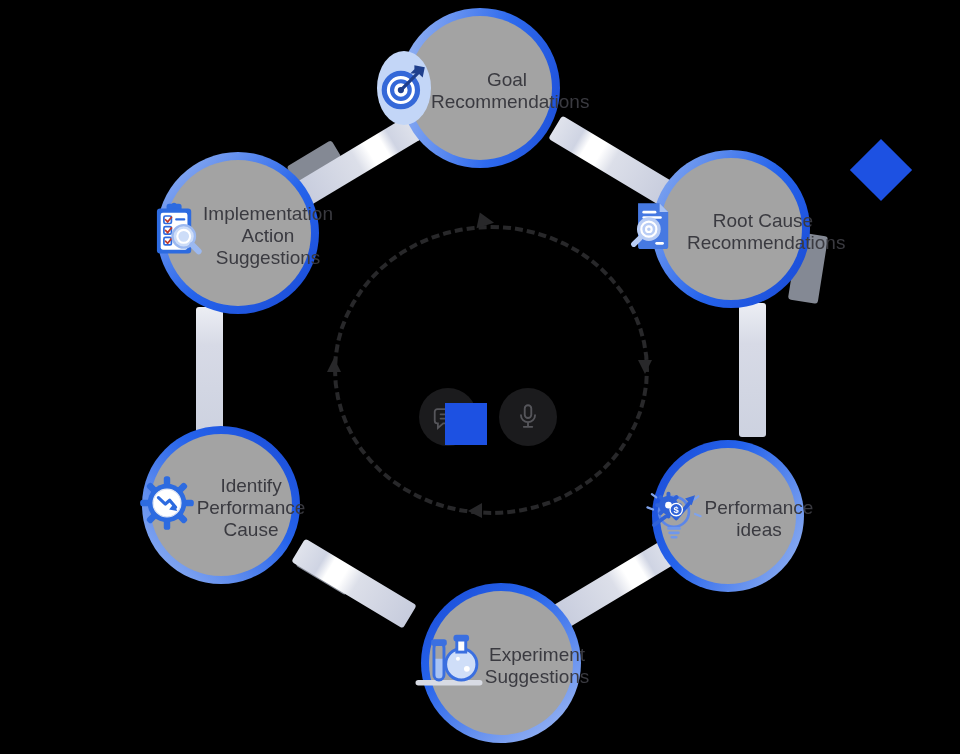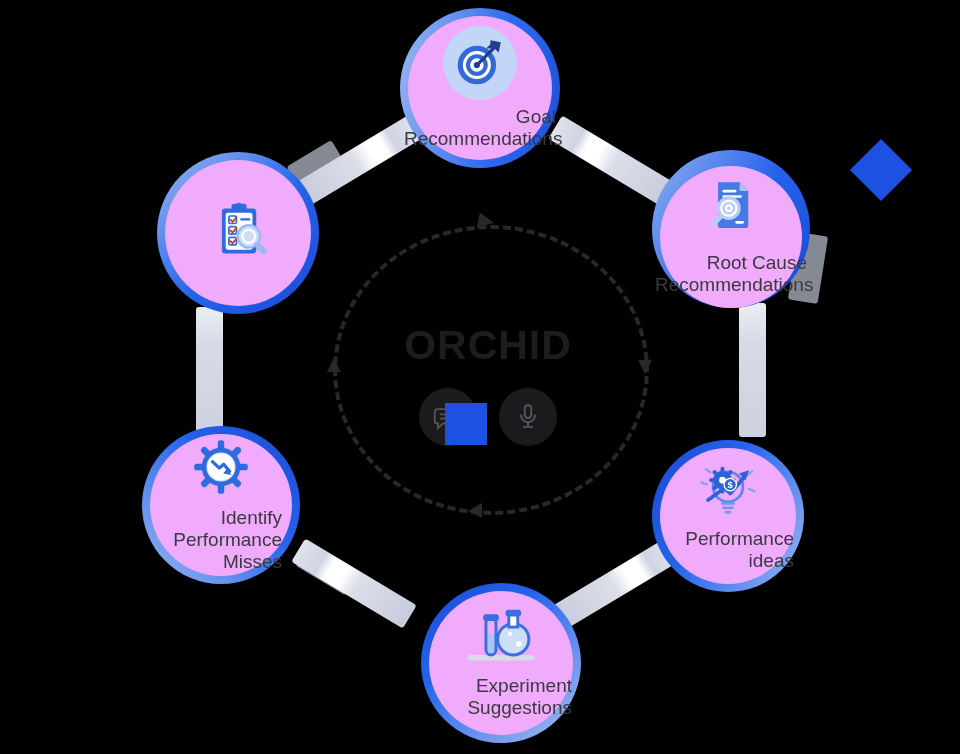--- a/index.html
+++ b/index.html
@@ -21,31 +21,31 @@
   .ring-arrow{position:absolute;width:0;height:0;z-index:1;}
   .center-title{position:absolute;left:360px;top:322px;width:256px;text-align:center;z-index:2;
                 font-size:41px;font-weight:800;letter-spacing:1px;color:#1d1d1f;}
   .center-icons{position:absolute;left:400px;top:388px;width:176px;display:flex;gap:22px;justify-content:center;z-index:2;}
   .badge{width:58px;height:58px;border-radius:50%;background:#1b1b1d;display:flex;align-items:center;justify-content:center;}
 
   
   .node{position:absolute;z-index:3;}
   .ring{position:absolute;inset:0;border-radius:50%;}
   .tail{position:absolute;background:#1d51e2;z-index:1;}
-  .inner{position:absolute;border-radius:50%;background:#f0abfc;z-index:2;
-         display:flex;flex-direction:column;align-items:center;justify-content:center;text-align:right;}
+  .inner{position:absolute;border-radius:50%;background:#a3a3a3;z-index:2;
+         display:flex;align-items:center;justify-content:center;text-align:center;}
   .label{font-size:19px;line-height:1.16;color:#3a3a40;margin-top:6px;}
   .icon-badge{width:74px;height:74px;border-radius:50%;background:#c3d6f7;display:flex;align-items:center;justify-content:center;}
 
   .n1{left:400px;top:8px;width:160px;height:160px;}
   .n1 .ring{background:linear-gradient(100deg,#9cb8f1 0%,#2e6aee 60%,#1d4fd8 100%);}
   .n1 .inner{left:8px;top:8px;width:144px;height:144px;}
   .n2{left:652px;top:150px;width:158px;height:158px;}
   .n2 .ring{background:linear-gradient(120deg,#8fb0f0 0%,#2563eb 55%,#1a49d4 100%);}
-  .n2 .inner{left:8px;top:16px;width:142px;height:142px;gap:8px;}
+  .n2 .inner{left:8px;top:8px;width:142px;height:142px;gap:8px;}
   .n3{left:652px;top:440px;width:152px;height:152px;}
   .n3 .ring{background:linear-gradient(300deg,#9cb8f1 0%,#2563eb 60%,#1a49d4 100%);}
   .n3 .inner{left:8px;top:8px;width:136px;height:136px;}
   .n4{left:421px;top:583px;width:160px;height:160px;}
   .n4 .ring{background:linear-gradient(320deg,#a9c0f3 0%,#2563eb 65%,#1a49d4 100%);}
   .n4 .inner{left:8px;top:8px;width:144px;height:144px;}
   .n5{left:142px;top:426px;width:158px;height:158px;}
   .n5 .ring{background:linear-gradient(45deg,#9cb8f1 0%,#2563eb 60%,#1a49d4 100%);}
   .n5 .inner{left:8px;top:8px;width:142px;height:142px;}
   .n6{left:157px;top:152px;width:162px;height:162px;}
@@ -71,21 +71,20 @@
   <div class="shadow-accent" style="left:793px;top:234px;width:30px;height:68px;transform:rotate(9deg);"></div>
   <div class="shadow-accent" style="left:297px;top:560px;width:58px;height:22px;transform:rotate(31deg);"></div>
   <div class="shadow-accent" style="left:288px;top:152px;width:52px;height:20px;transform:rotate(-31deg);"></div>
 
   <div class="center-ring"></div>
   <div class="ring-arrow" style="left:478px;top:214px;border-left:16px solid #28282a;border-top:7px solid transparent;border-bottom:9px solid transparent;transform:rotate(12deg);"></div>
   <div class="ring-arrow" style="left:468px;top:503px;border-right:14px solid #28282a;border-top:8px solid transparent;border-bottom:7px solid transparent;"></div>
   <div class="ring-arrow" style="left:327px;top:358px;border-bottom:14px solid #28282a;border-left:7px solid transparent;border-right:7px solid transparent;"></div>
   <div class="ring-arrow" style="left:638px;top:360px;border-top:14px solid #28282a;border-left:7px solid transparent;border-right:7px solid transparent;"></div>
 
-  <div class="center-title">ORCHID</div>
   <div class="center-icons">
     <div class="badge">
       <svg width="34" height="34" viewBox="0 0 32 32">
         <path d="M6 8.5 h16 a2.5 2.5 0 0 1 2.5 2.5 v8.5 a2.5 2.5 0 0 1 -2.5 2.5 h-10.5 l-5 4.3 v-4.3 h-0.5 a2.5 2.5 0 0 1 -2.5 -2.5 v-8.5 a2.5 2.5 0 0 1 2.5 -2.5 Z" fill="none" stroke="#55555a" stroke-width="1.7"></path>
         <line x1="9" y1="13.5" x2="15.5" y2="13.5" stroke="#55555a" stroke-width="1.7" stroke-linecap="round"></line>
         <line x1="9" y1="17.5" x2="13.5" y2="17.5" stroke="#55555a" stroke-width="1.7" stroke-linecap="round"></line>
         <path d="M21.5 9.5 l1.1 2.9 2.9 1.1 -2.9 1.1 -1.1 2.9 -1.1 -2.9 -2.9 -1.1 2.9 -1.1 Z" fill="#55555a"></path>
       </svg>
     </div>
     <div class="badge">
@@ -216,21 +215,21 @@
             <g transform="rotate(135 28 28)">
                 <rect x="25" y="3" width="6" height="50" rx="2.4"></rect>
               </g>
             <circle cx="28" cy="28" r="18"></circle>
           </g>
           <circle cx="28" cy="28" r="13" fill="#fff" stroke="#dfe5f2" stroke-width="1.2"></circle>
           <path d="M20 23 l6.5 6 4 -3.5 5.5 6.5" fill="none" stroke="#2d6be0" stroke-width="3" stroke-linecap="round" stroke-linejoin="round"></path>
           <path d="M34.5 28.5 l3 7 -7.5 -1.5 Z" fill="#2d6be0"></path>
         </svg>
       </span>
-      <div class="label" style="width:122px;">Identify Performance Misses</div>
+      <div class="label" style="width:122px;">Identify Performance Cause</div>
     </div>
   </div>
 
   <div class="node n6">
     <div class="tail t6"></div>
     <div class="ring"></div>
     <div class="inner">
       <span>
         <svg width="60" height="60" viewBox="0 0 56 56">
           <rect x="22" y="2.5" width="14" height="7" rx="2.4" fill="#2d6be0"></rect>
@@ -246,16 +245,17 @@
             <rect x="30" y="26.2" width="9.5" height="2" rx="1" fill="#2d6be0"></rect>
             <rect x="19.5" y="34" width="7" height="7" rx="1.4" fill="#fff" stroke="#2d6be0" stroke-width="1.6"></rect>
             <path d="M21 37.5 l2 2 3.6 -4.4" fill="none" stroke="#c0392b" stroke-width="1.6" stroke-linecap="round"></path>
           </g>
           <circle cx="38" cy="33" r="10.5" fill="#cdddf8"></circle>
           <circle cx="38" cy="33" r="10.5" fill="none" stroke="#9cb9f0" stroke-width="2.2"></circle>
           <circle cx="38" cy="33" r="6" fill="none" stroke="#ffffff" stroke-width="2"></circle>
           <line x1="46" y1="41" x2="52" y2="47" stroke="#9cb9f0" stroke-width="5.5" stroke-linecap="round"></line>
         </svg>
       </span>
+      <div class="label" style="width:142px;">Implementation Action Suggestions</div>
     </div>
   </div>
 
 </div>
 
 </body></html>

